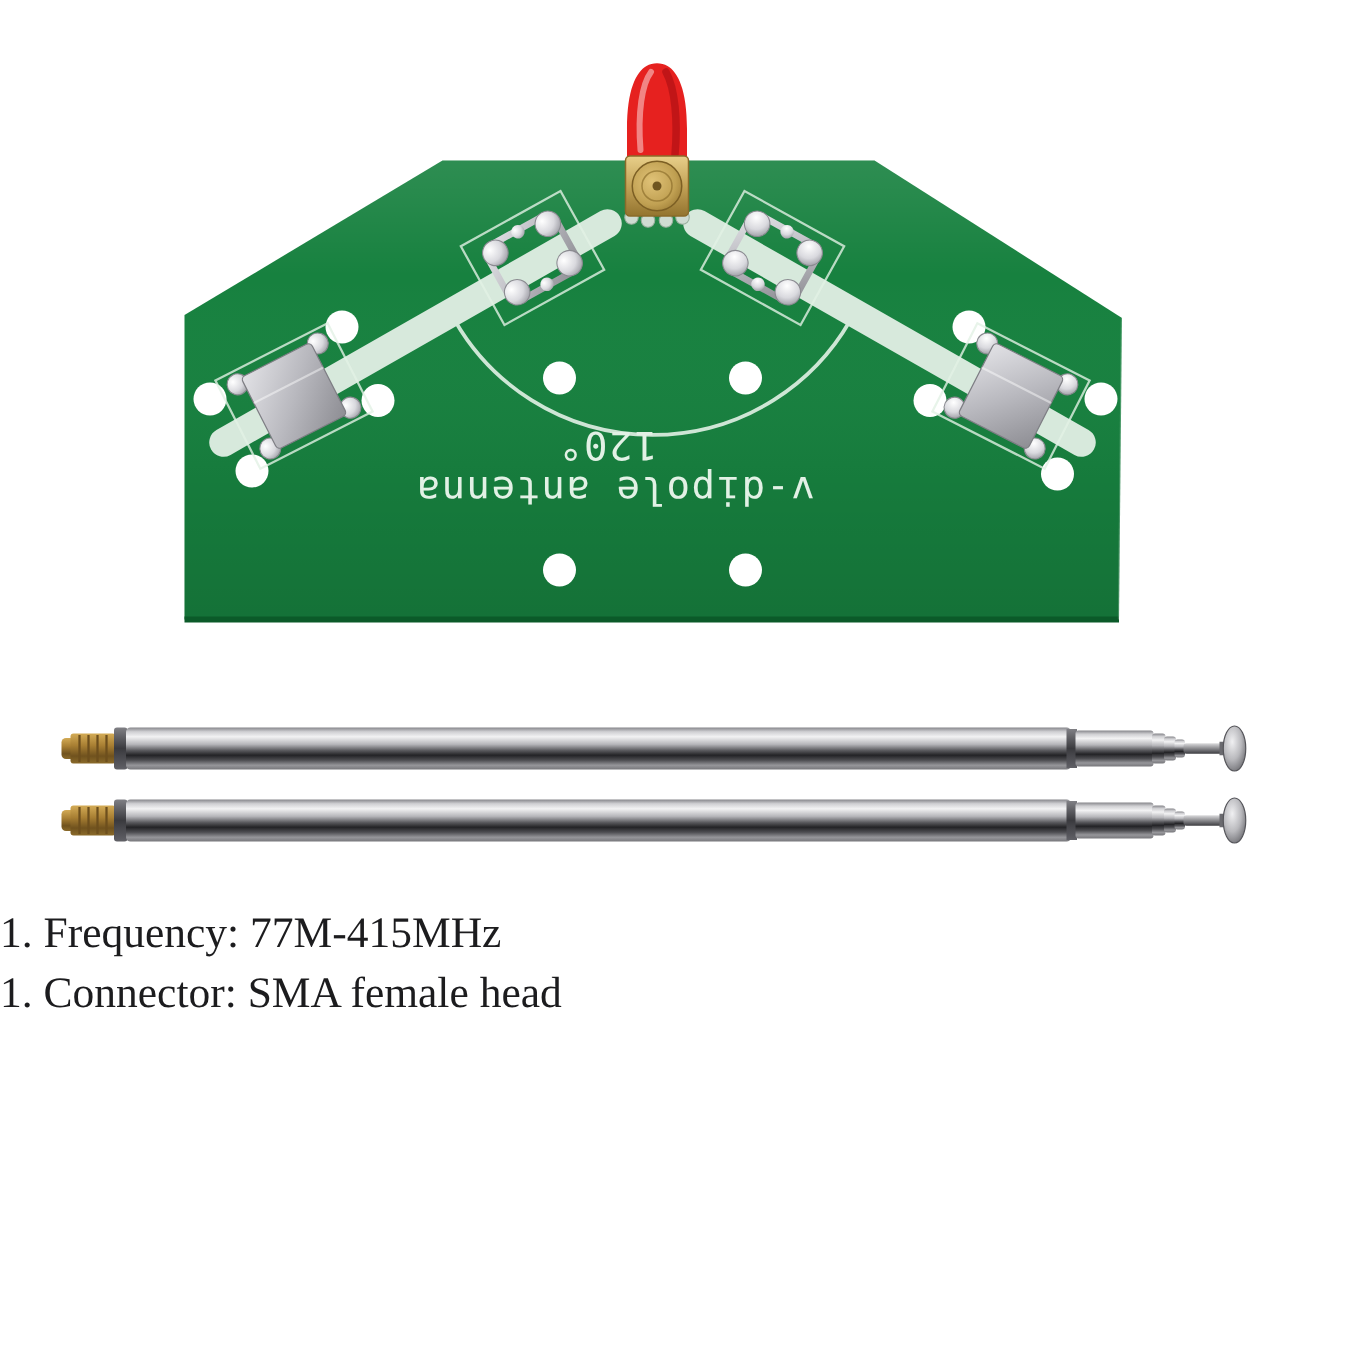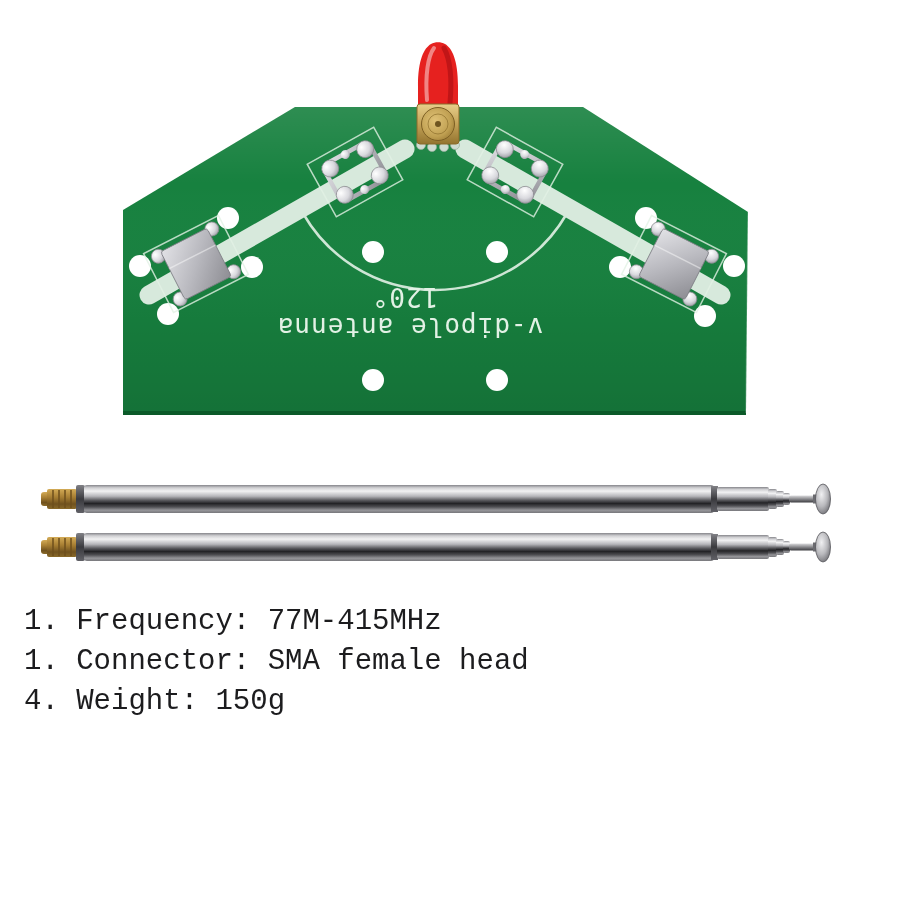--- a/index.html
+++ b/index.html
@@ -1,22 +1,22 @@
 <!DOCTYPE html>
 <html><head>
 <meta charset="utf-8">
 <style>
   html,body{margin:0;padding:0;background:#ffffff;}
   .stage{position:relative;width:900px;height:900px;background:#ffffff;overflow:hidden;
          font-family:"Liberation Sans",sans-serif;}
   .scene{position:absolute;left:0;top:0;}
   .silk{font-family:"DejaVu Sans Mono",monospace;letter-spacing:1px;}
   .specs{position:absolute;left:0;top:602px;width:900px;}
-  .spec-line{padding-left:24px;font-size:29px;line-height:40px;color:#1c1c1e;
-             white-space:pre;font-family:Liberation Mono, monospace;}
+  .spec-line{font-size:29px;line-height:40px;color:#1c1c1e;
+             white-space:pre;font-family:Liberation Serif, serif;}
 </style>
 </head>
 <body>
 
 <div class="stage">
 <svg class="scene" width="900" height="900" viewBox="0 0 900 900">
   <defs>
     <linearGradient id="chrome" x1="0" y1="0" x2="0" y2="1">
       <stop offset="0" stop-color="#85858a"></stop>
           <stop offset="0.10" stop-color="#cfcfd2"></stop>
@@ -183,15 +183,14 @@
       <rect x="813" y="494.5" width="5" height="9" fill="#6a6a6f"></rect>
       <ellipse cx="823" cy="499" rx="7.5" ry="15" fill="url(#discTip)" stroke="#55555a" stroke-width="0.8"></ellipse>
     </g>
     <use href="#rod-shape" transform="translate(0,48)"></use>
   </g>
 </svg>
 
 <div class="specs">
   <div class="spec-line">1. Frequency: 77M-415MHz</div>
   <div class="spec-line">1. Connector: SMA female head</div>
-  <div class="spec-line">4. Weight: 150g</div>
 </div>
 </div>
 
 </body></html>

